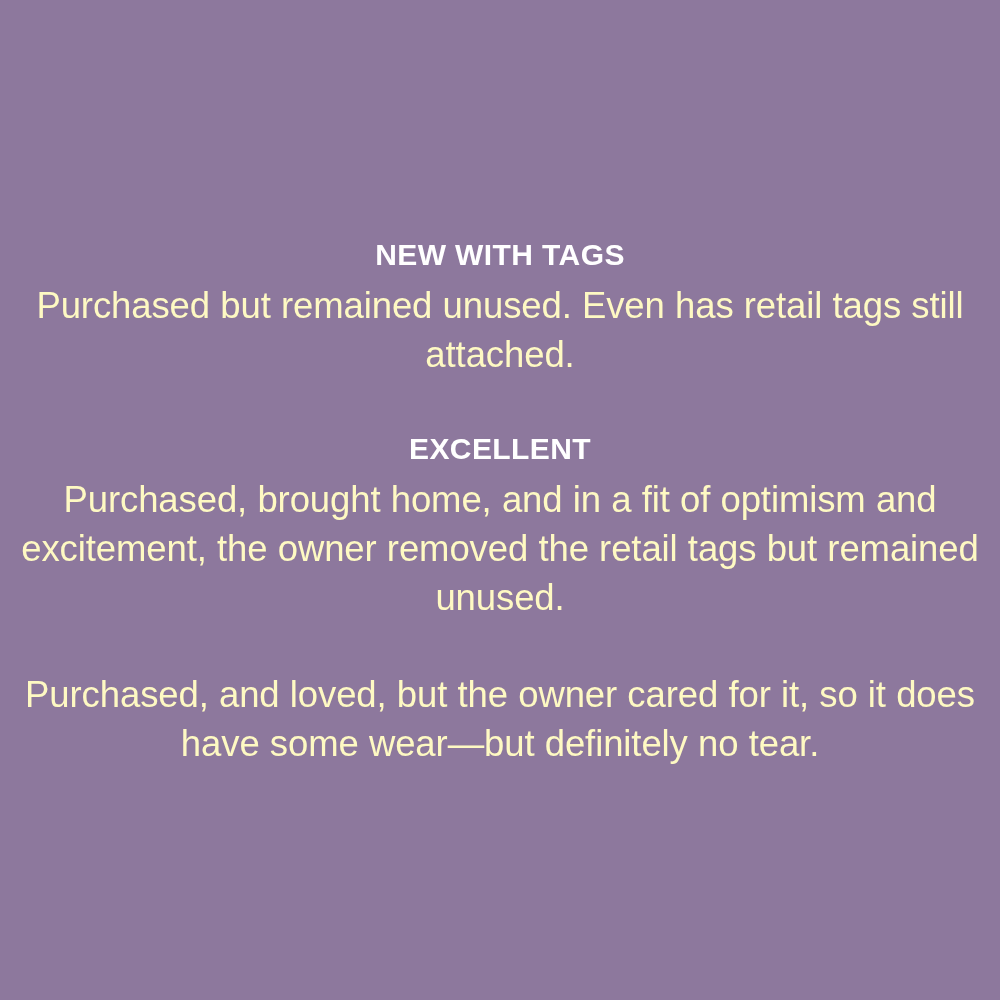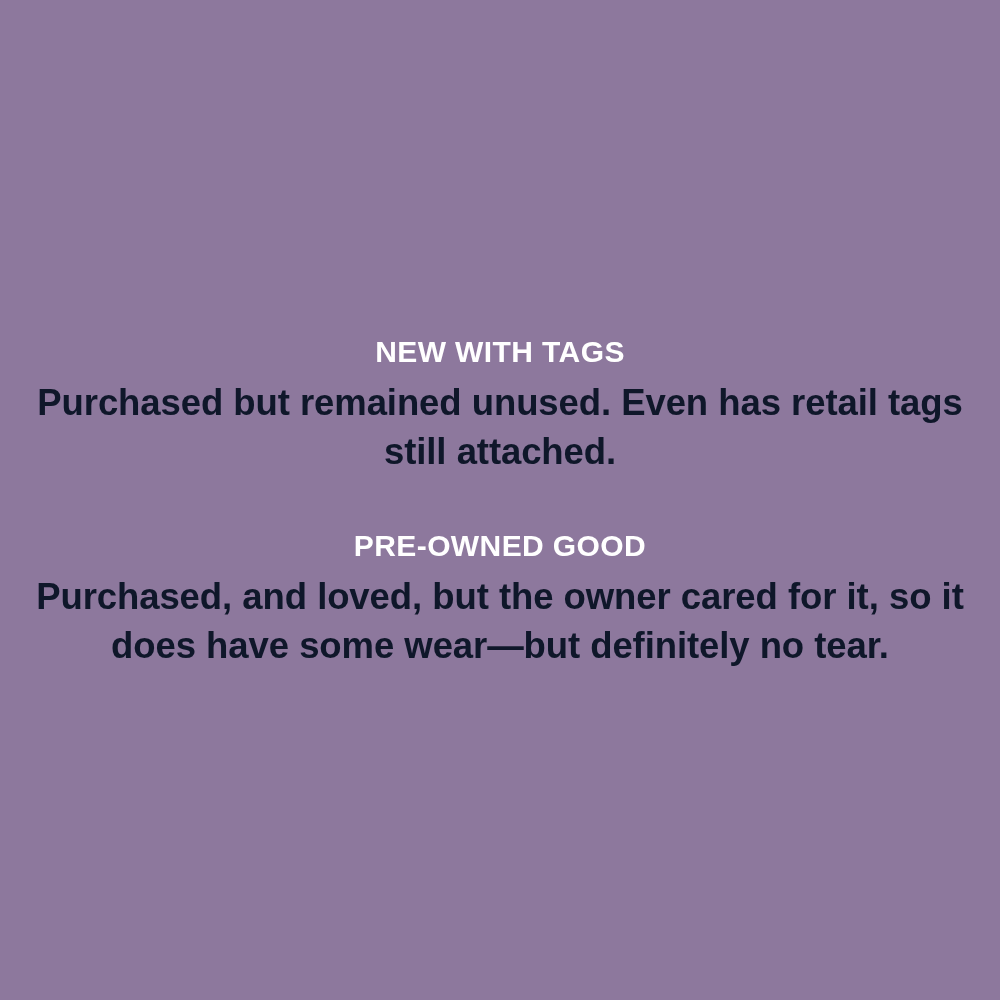--- a/index.html
+++ b/index.html
@@ -39,45 +39,46 @@
     font-size: 30px;
     font-weight: 700;
     letter-spacing: 0.4px;
     color: #ffffff;
     line-height: 44px;
     margin: 0 0 4px 0;
     text-align: center;
   }
   .block-body {
     font-size: 36.5px;
-    font-weight: 700;
-    color: #0f172a;
+    font-weight: 400;
+    color: #fef9c3;
     line-height: 49px;
     margin: 0;
     text-align: center;
     letter-spacing: -0.1px;
     word-spacing: 0.2px;
   }
 </style>
 </head>
 <body style="background: rgb(141, 120, 157);">
 
 <div id="card" style="background: rgb(141, 120, 157);">
   <div class="blocks">
 
     <section class="block">
       <h2 class="block-title">NEW WITH TAGS</h2>
       <p class="block-body">Purchased but remained unused. Even has retail tags still attached.</p>
     </section>
 
     <section class="block">
+      <h2 class="block-title">EXCELLENT</h2>
+      <p class="block-body">Purchased, brought home, and in a fit of optimism and excitement, the owner removed the retail tags but remained unused.</p>
     </section>
 
     <section class="block">
     </section>
 
     <section class="block">
-      <h2 class="block-title">PRE-OWNED GOOD</h2>
       <p class="block-body">Purchased, and loved, but the owner cared for it, so it does have some wear—but definitely no tear.</p>
     </section>
 
   </div>
 </div>
 
 </body></html>

